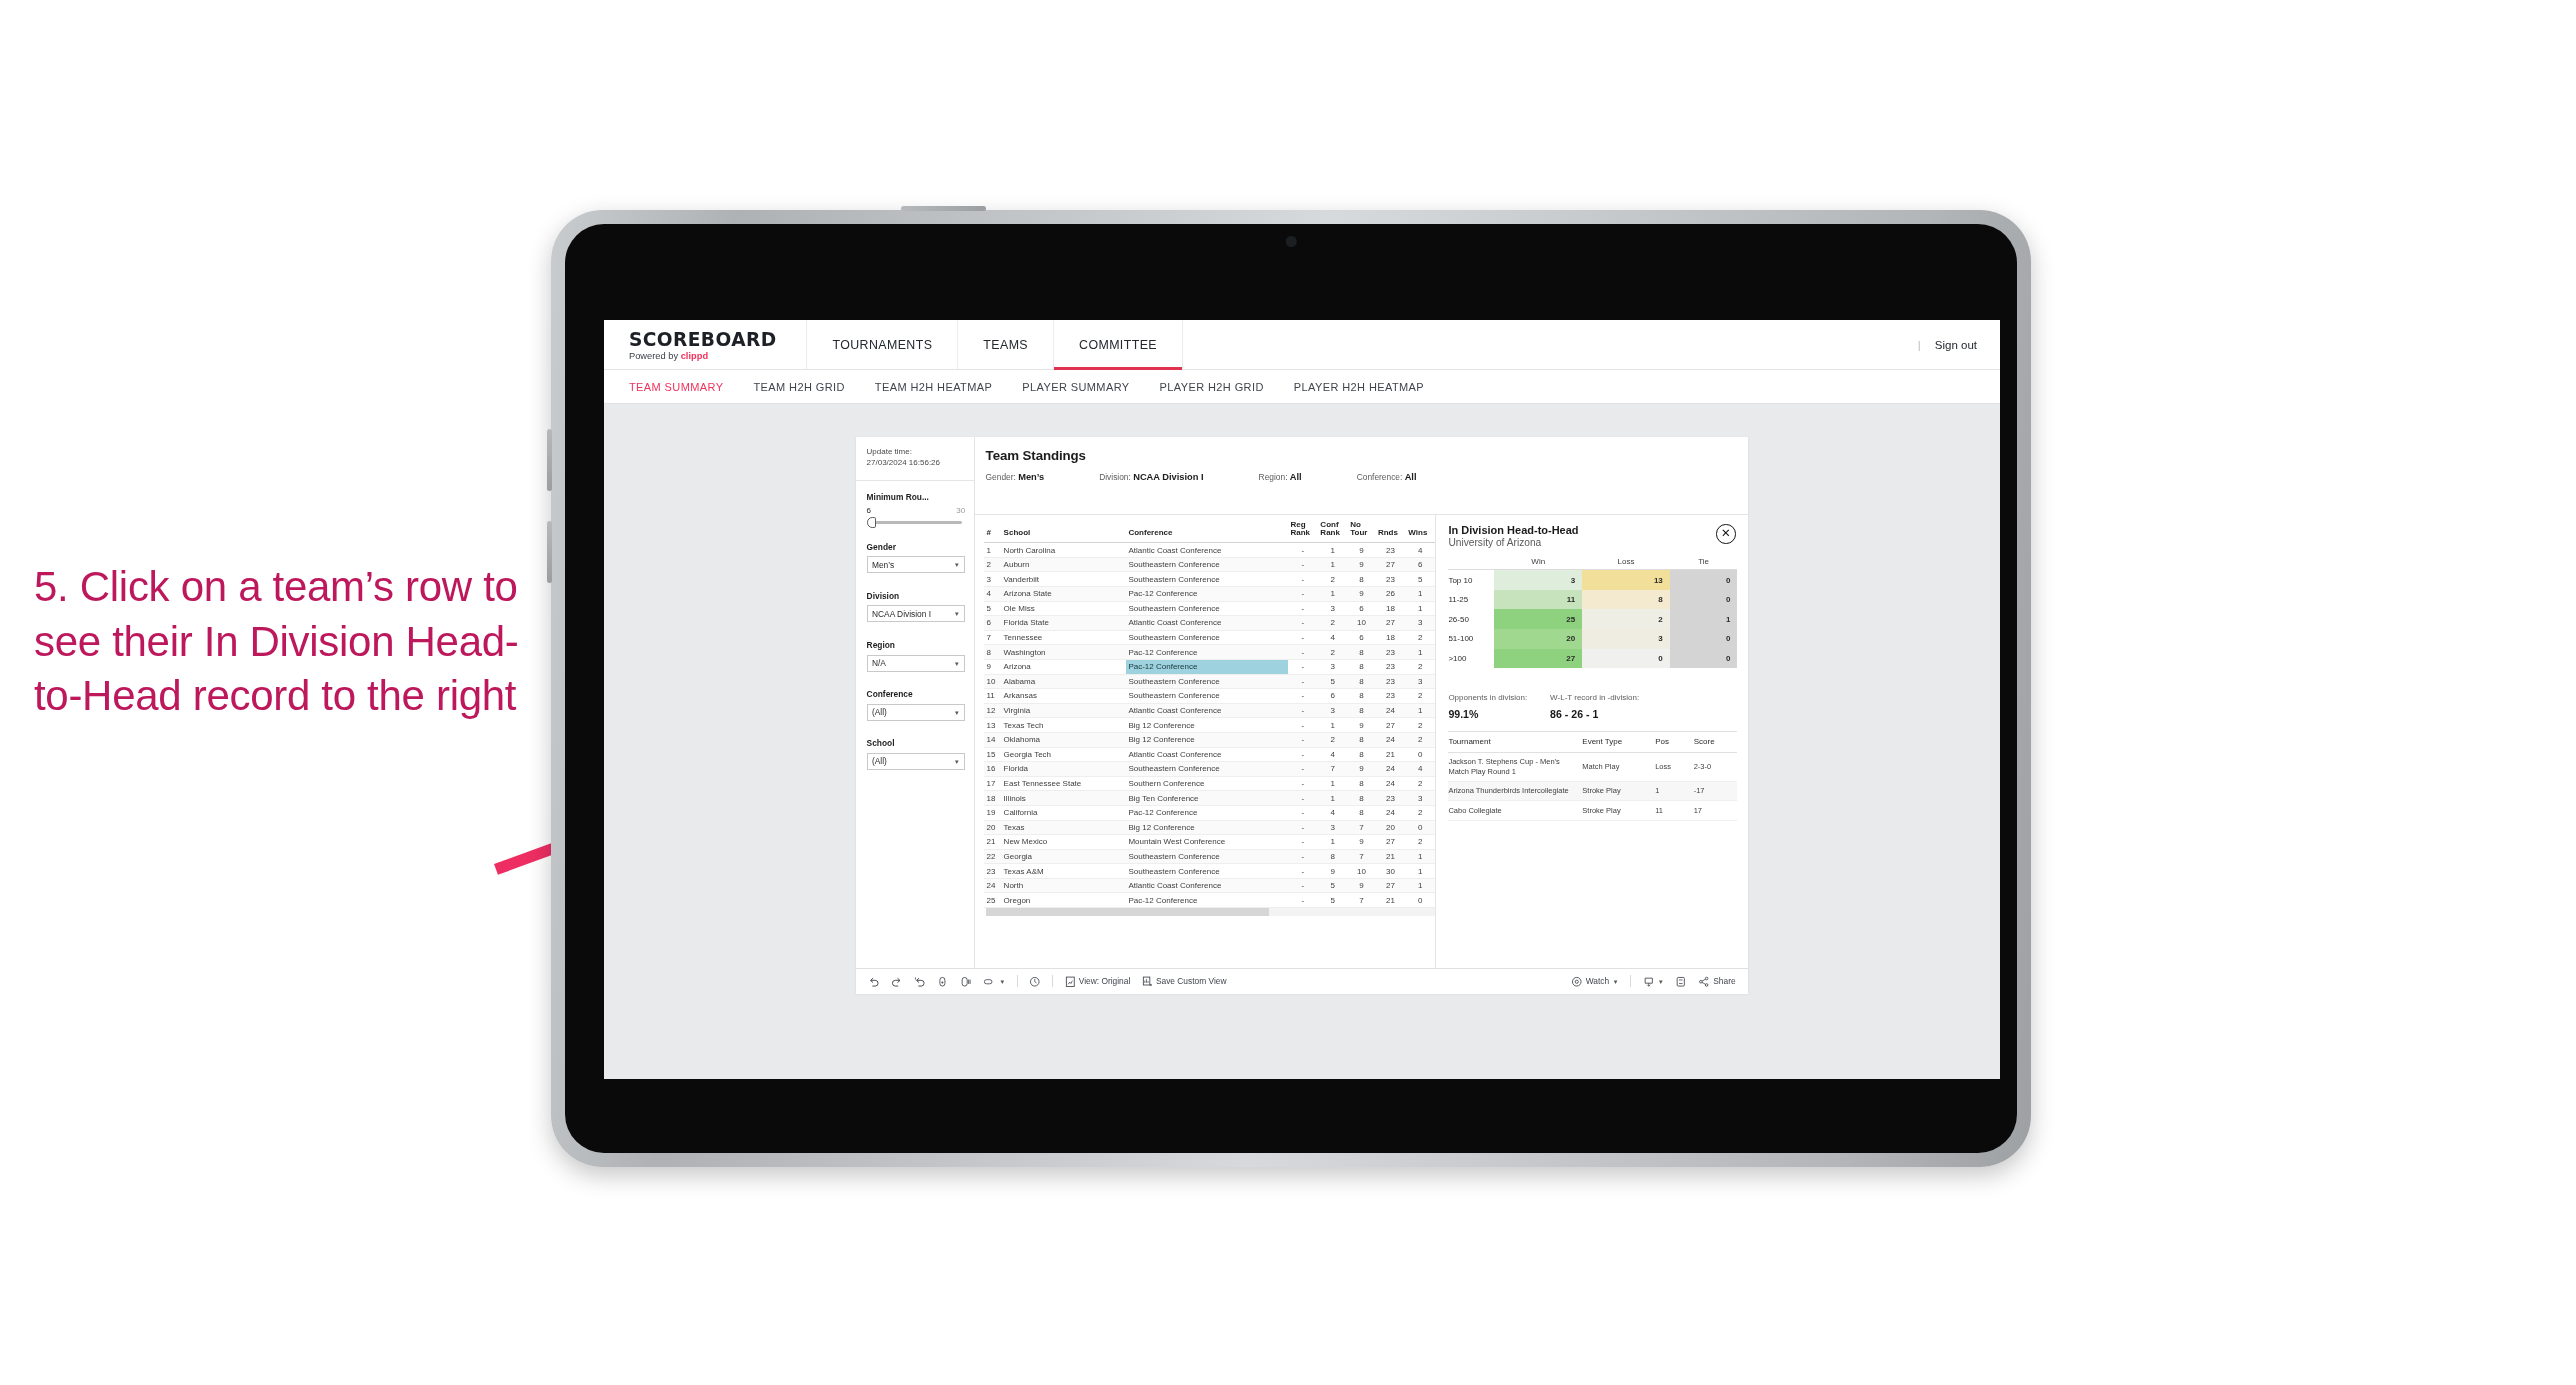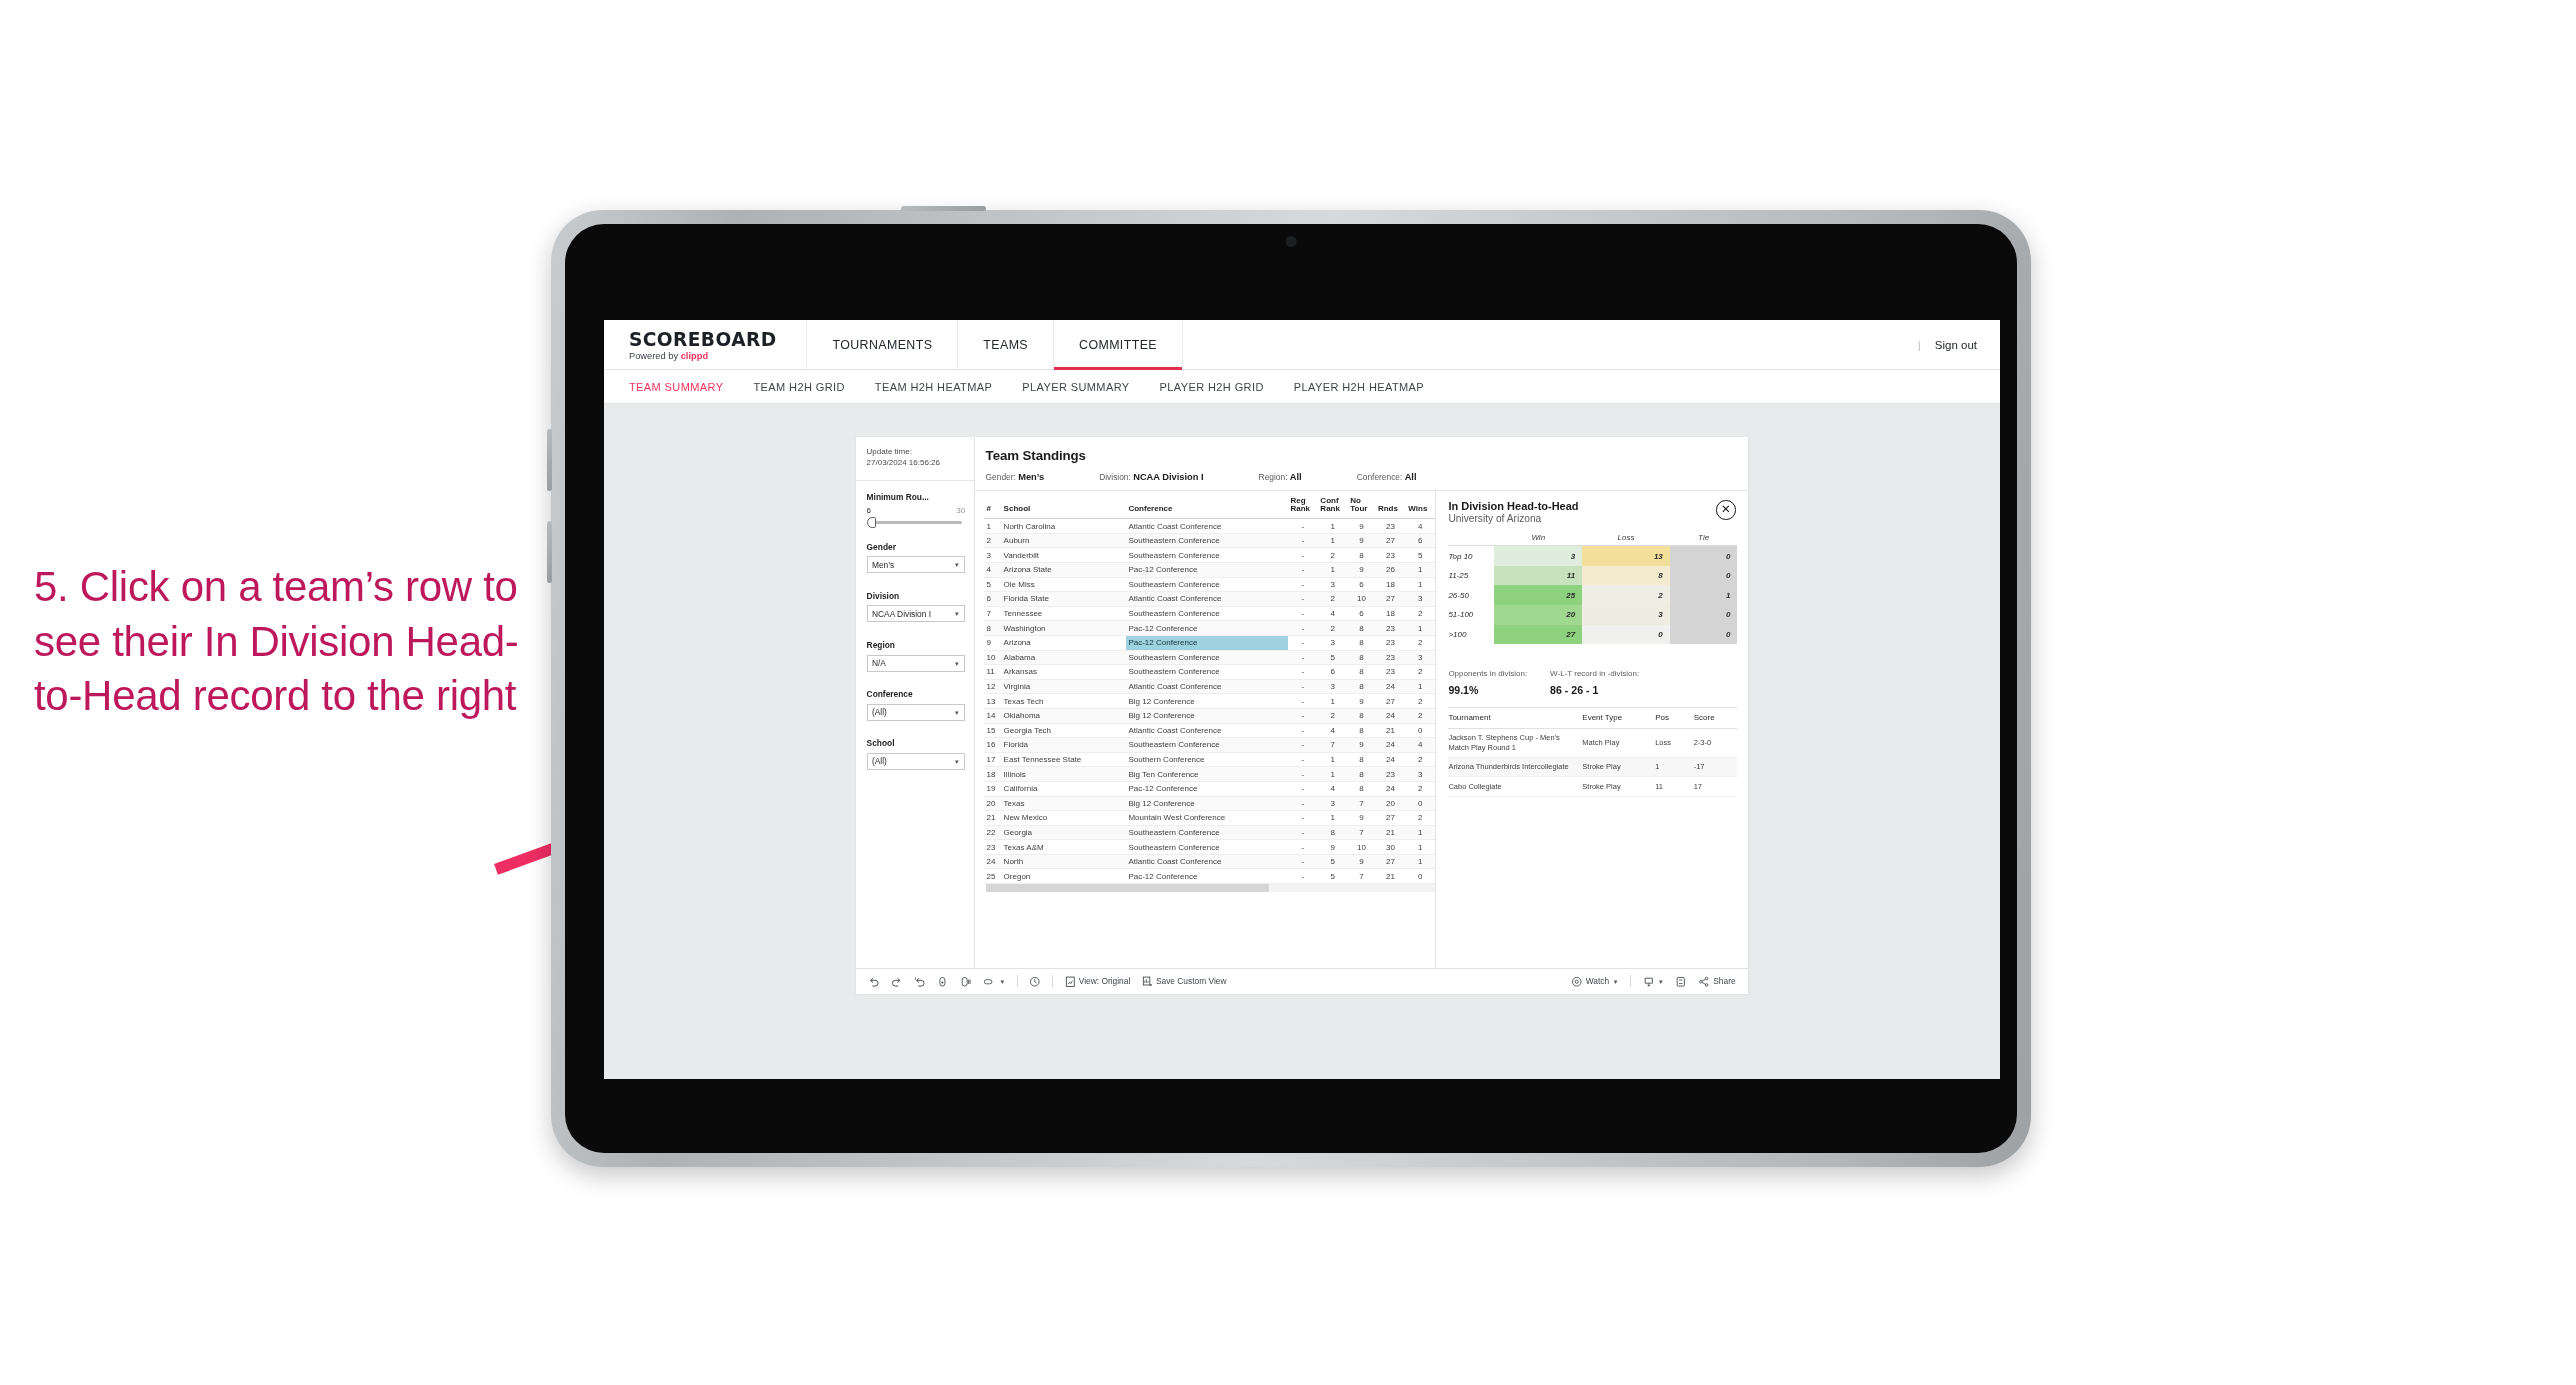--- a/index.html
+++ b/index.html
@@ -161,21 +161,21 @@
   }
   .fselect {
     display: flex; align-items: center; justify-content: space-between;
     border: 0.9px solid #c9c9c9; background: #fff;
     height: 17px; padding: 0 4.4px;
     font-size: 8.4px; color: #2a2a2a;
   }
   .caret { font-size: 6.2px; color: #5a5a5a; }
 
   
-  .standings { flex: 1; min-width: 0; display: flex; flex-direction: column; }
+  .standings { flex: 1; min-width: 0; display: flex; flex-direction: column; gap: 24px; }
   .st-head { padding: 10.6px 0 0 10.6px; }
   .st-title { font-size: 13.3px; font-weight: bold; color: #1c1c1c; letter-spacing: -0.1px; }
   .st-filters { display: flex; margin: 9.7px 0 8px 0; font-size: 8.4px; color: #5d5d5d; }
   .st-filters > div { margin-right: 55px; }
   .st-filters b { color: #1c1c1c; font-weight: bold; font-size: 9.3px; }
 
   .st-panes { flex: 1; display: flex; min-height: 0; border-top: 0.9px solid #e4e4e4; }
   .tbl-wrap { width: 460px; display: flex; flex-direction: column; padding-left: 8.8px; }
 
   table.standings-tbl { border-collapse: collapse; width: 100%; font-size: 8px; color: #3e3e3e; }
@@ -210,21 +210,21 @@
     position: relative;
   }
   .h2h-title { font-size: 11px; font-weight: bold; color: #1b1b1b; }
   .h2h-sub { font-size: 10.2px; color: #5a5a5a; margin-top: 0.9px; }
   .close-btn {
     position: absolute; right: 12.4px; top: 8.8px;
     width: 19.5px; height: 19.5px; border-radius: 50%;
     border: 1.8px solid #111; display: flex; align-items: center; justify-content: center;
     font-size: 11.5px; color: #111; cursor: pointer; line-height: 1;
   }
-  table.h2h-tbl { border-collapse: collapse; margin-top: 8.8px; width: 100%; font-size: 8px; font-style: italic; }
+  table.h2h-tbl { border-collapse: collapse; margin-top: 8.8px; width: 100%; font-size: 8px; }
   table.h2h-tbl th {
     font-size: 8px; font-weight: normal; color: #3e3e3e;
     text-align: center; padding: 0 0 3.5px 0;
   }
   table.h2h-tbl th.rowlbl { width: 46px; }
   table.h2h-tbl td {
     text-align: right; padding: 5.3px 7px 5.3px 3.5px;
     font-size: 8px; font-weight: bold; color: #2c2c2c;
     height: 17.7px;
   }

